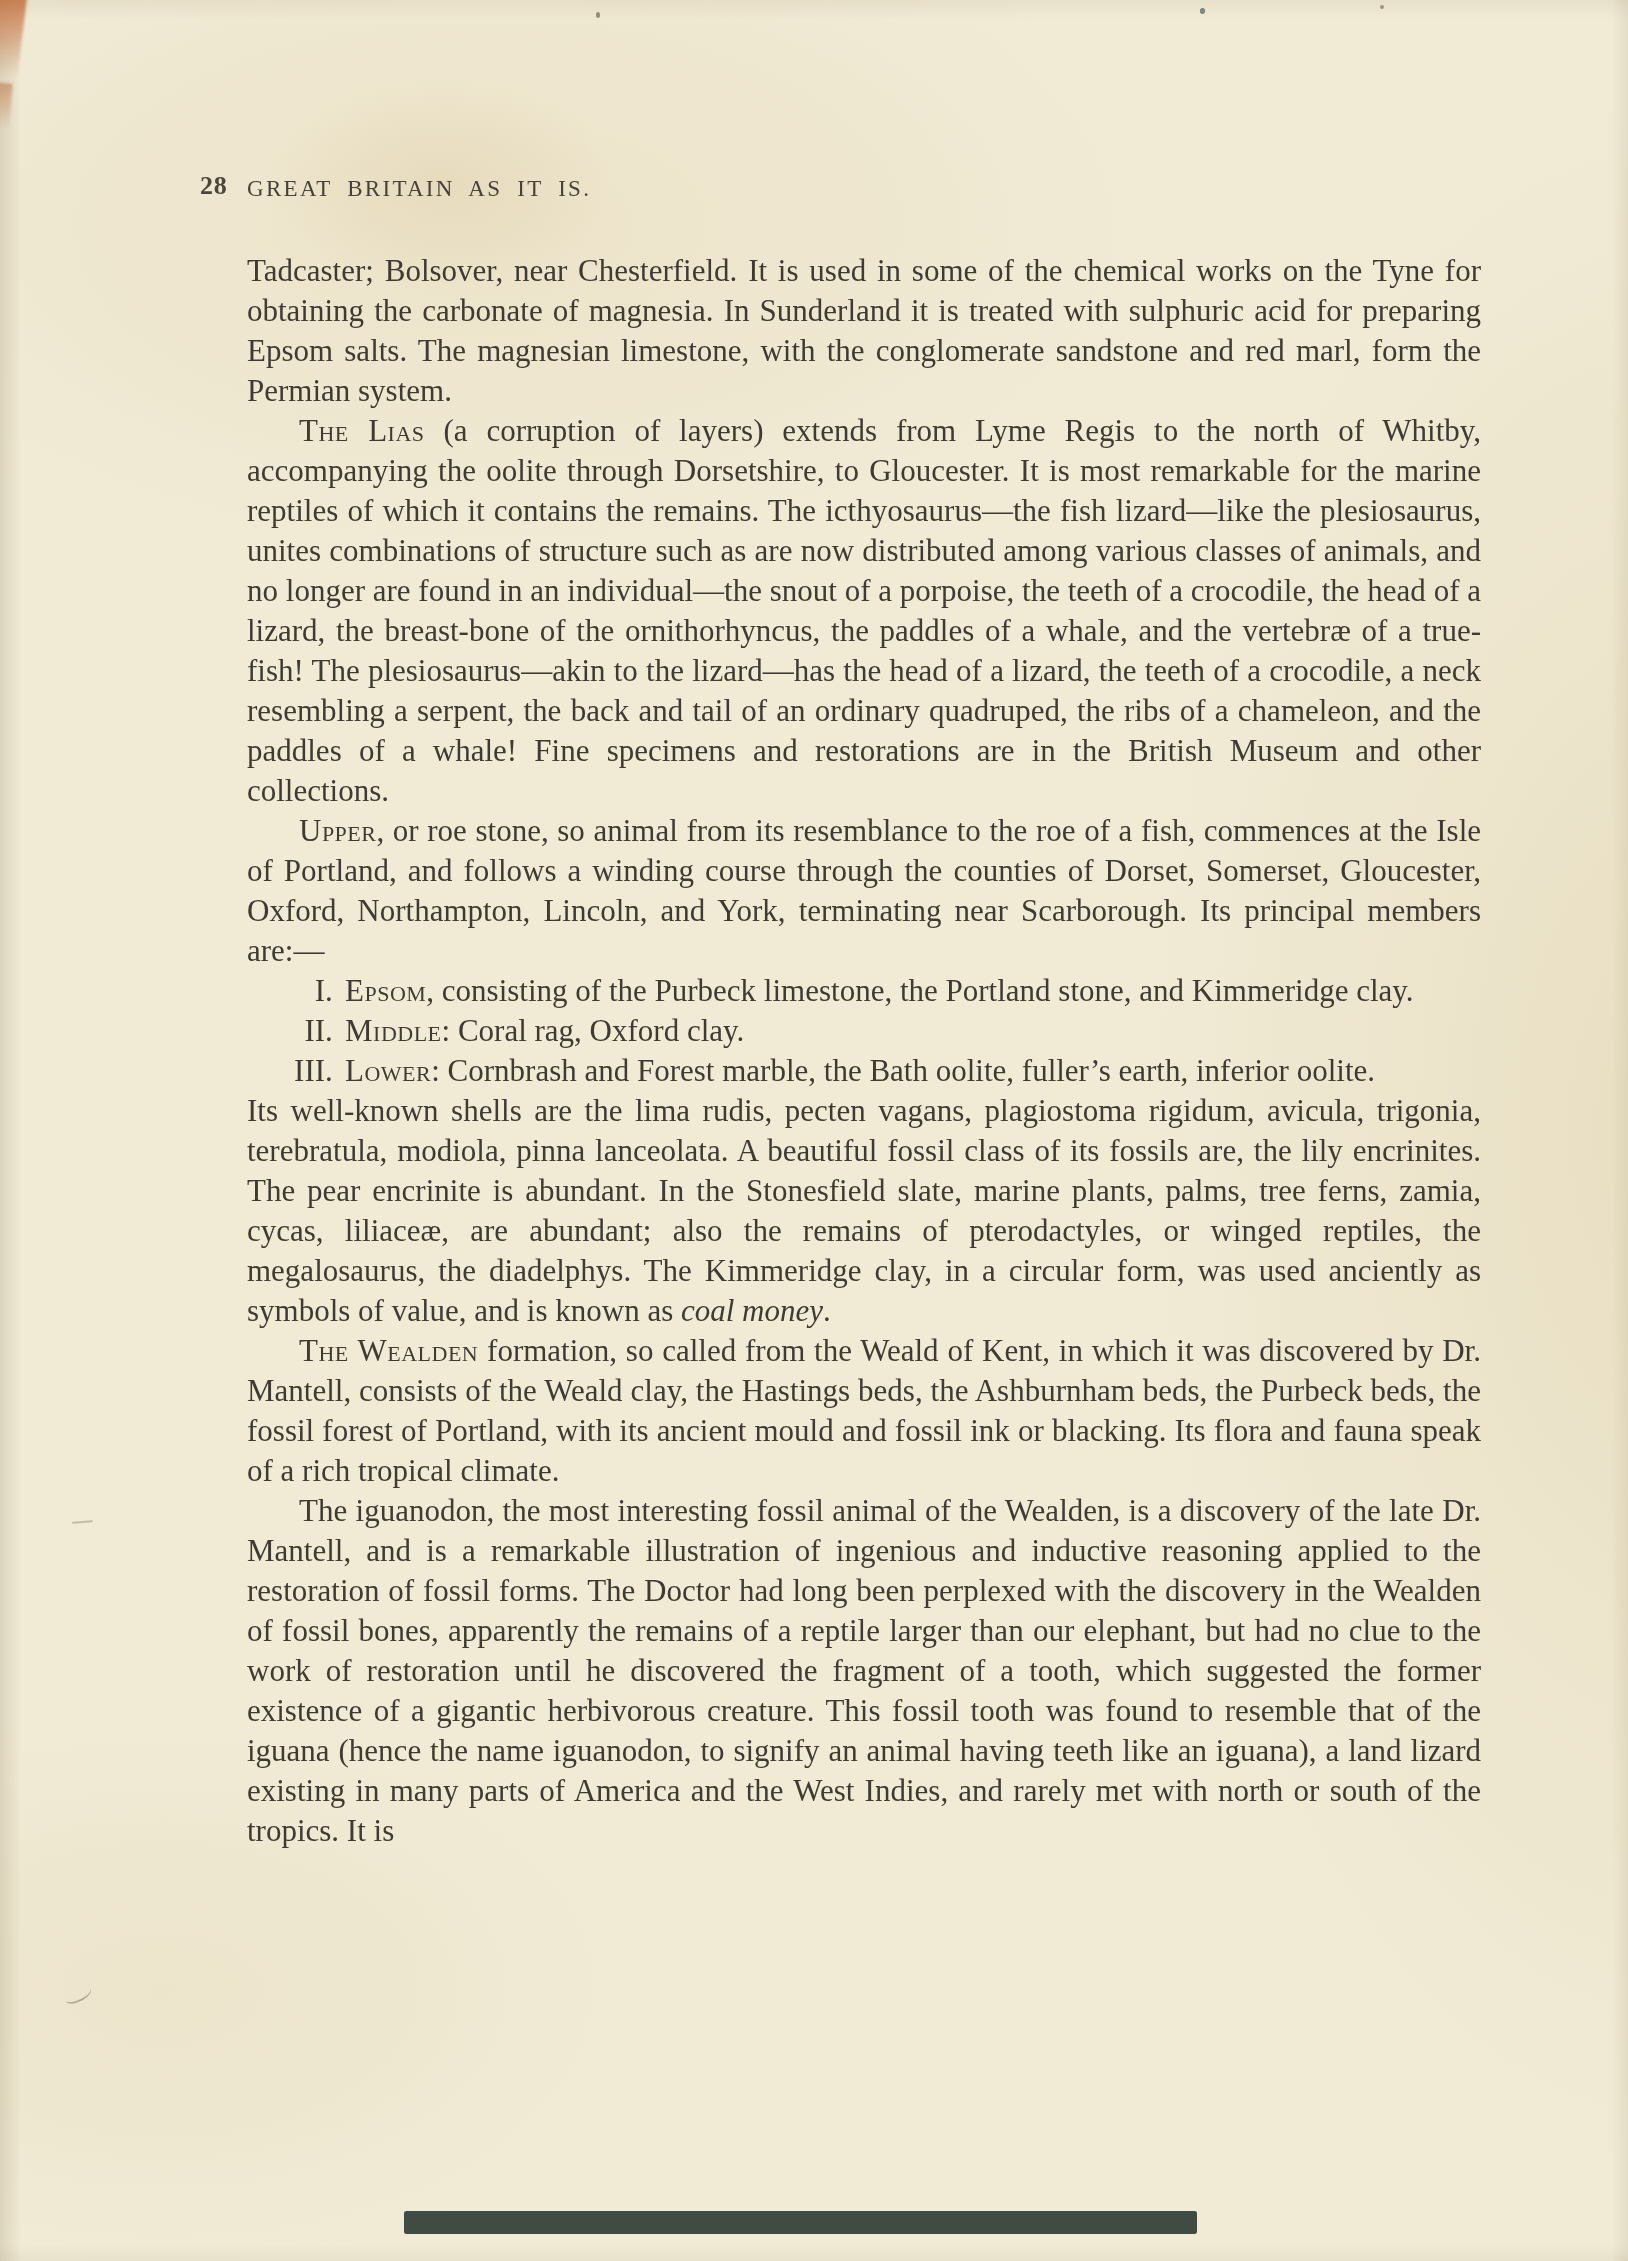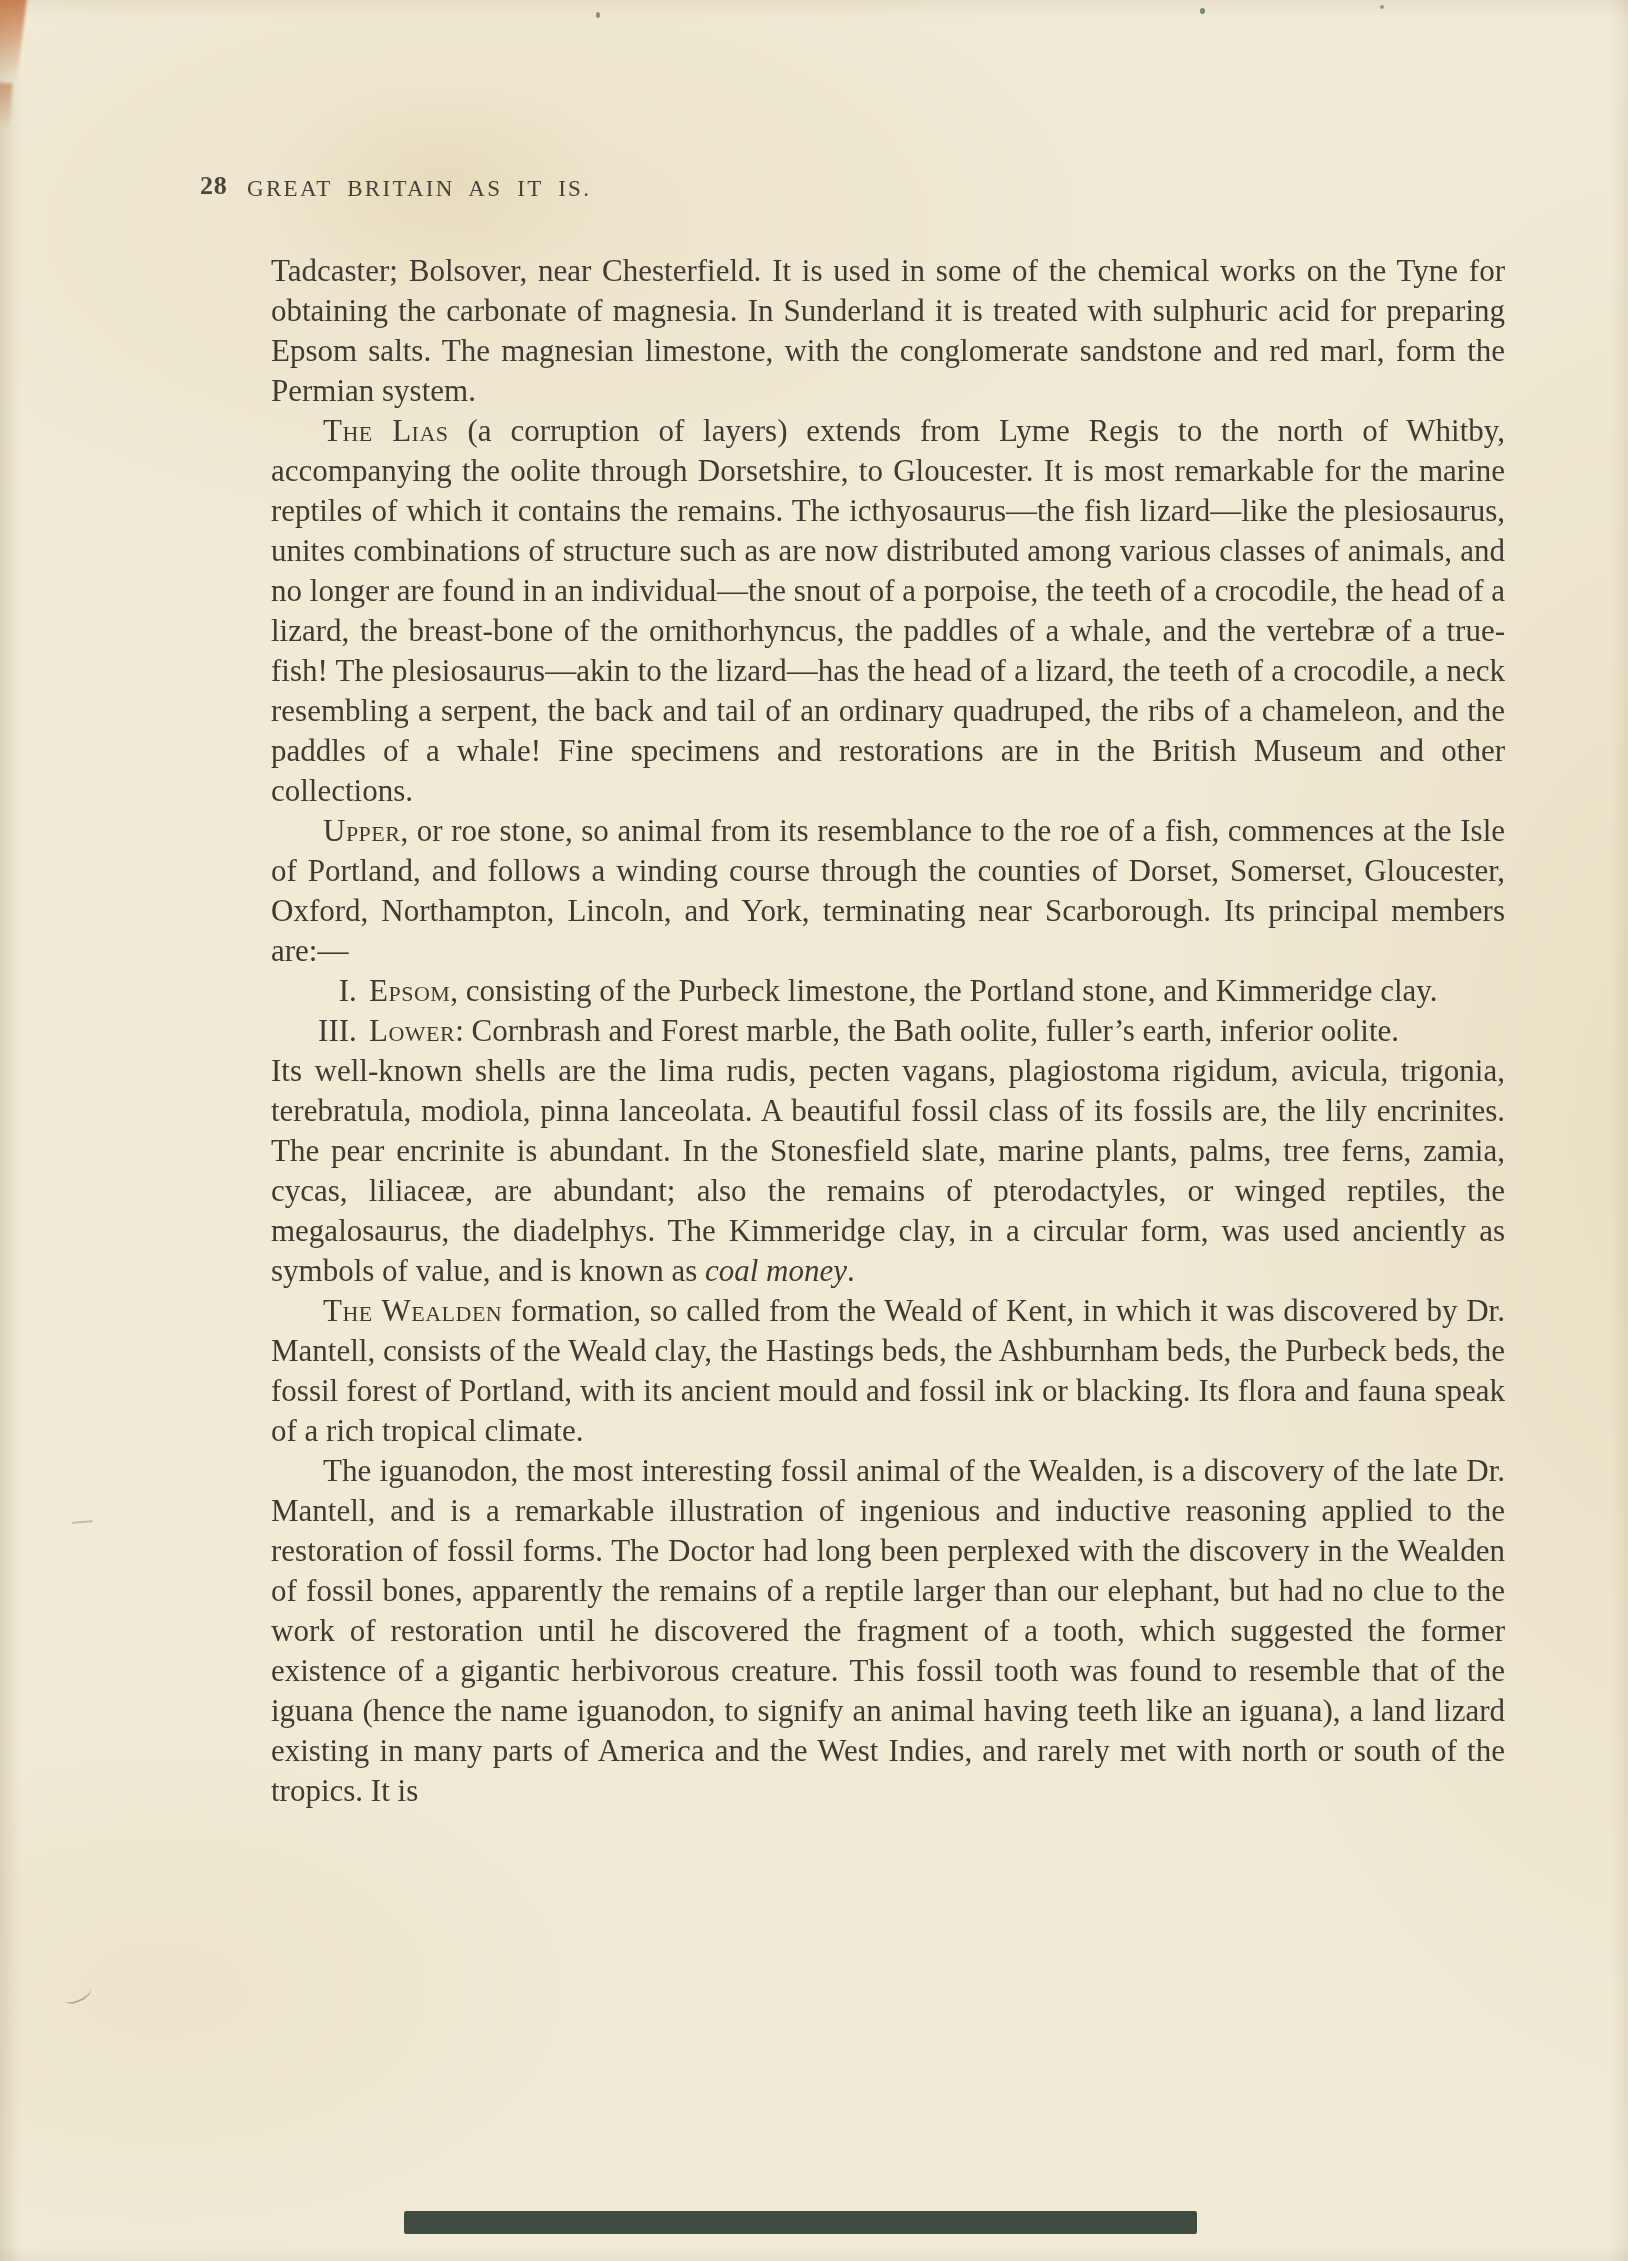--- a/index.html
+++ b/index.html
@@ -24,21 +24,21 @@
     position:absolute;left:200px;top:171px;
     font-size:26px;color:#4b463c;letter-spacing:0.8px;font-weight:bold;
   }
   .running-title{
     position:absolute;left:247px;top:176px;width:1234px;
     font-size:23px;letter-spacing:2.3px;word-spacing:6.9px;
     color:#474238;
   }
   .text-column{
     position:absolute;left:247px;top:251px;width:1234px;
-    font-size:31px;line-height:40px;text-align:justify;margin-left:24px;
+    font-size:31px;line-height:40px;text-align:justify;
   }
   .para{margin:0;}
   .para.indent{text-indent:52px;}
   .seg.smallcaps{font-variant:small-caps;letter-spacing:0.5px;}
   .seg.italic{font-style:italic;}
   .seg.normal{}
   .list-item{display:flex;}
   .numeral{flex:0 0 98px;text-align:right;padding-right:12.2px;box-sizing:border-box;}
   .li-text{flex:1;padding-left:60px;text-indent:-60px;text-align:justify;}
 
@@ -87,20 +87,24 @@
 
   <div class="text-column">
       <p class="para"><span class="seg normal">Tadcaster; Bolsover, near Chesterfield. It is used in some of the chemical works on the Tyne for obtaining the carbonate of magnesia. In Sunderland it is treated with sulphuric acid for preparing Epsom salts. The magnesian limestone, with the conglomerate sandstone and red marl, form the Permian system.</span></p>
       <p class="para indent"><span class="seg smallcaps">The Lias</span><span class="seg normal"> (a corruption of layers) extends from Lyme Regis to the north of Whitby, accompanying the oolite through Dorsetshire, to Gloucester. It is most remarkable for the marine reptiles of which it contains the remains. The icthyosaurus—the fish lizard—like the plesiosaurus, unites combinations of structure such as are now distributed among various classes of animals, and no longer are found in an individual—the snout of a porpoise, the teeth of a crocodile, the head of a lizard, the breast-bone of the ornithorhyncus, the paddles of a whale, and the vertebræ of a true-fish! The plesiosaurus—akin to the lizard—has the head of a lizard, the teeth of a crocodile, a neck resembling a serpent, the back and tail of an ordinary quadruped, the ribs of a chameleon, and the paddles of a whale! Fine specimens and restorations are in the British Museum and other collections.</span></p>
       <p class="para indent"><span class="seg smallcaps">Upper</span><span class="seg normal">, or roe stone, so animal from its resemblance to the roe of a fish, commences at the Isle of Portland, and follows a winding course through the counties of Dorset, Somerset, Gloucester, Oxford, Northampton, Lincoln, and York, terminating near Scarborough. Its principal members are:—</span></p>
       <div class="list-item">
         <span class="numeral">I.</span>
         <div class="li-text"><span class="seg smallcaps">Epsom</span><span class="seg normal">, consisting of the Purbeck limestone, the Portland stone, and Kimmeridge clay.</span></div>
       </div>
       <div class="list-item">
+        <span class="numeral">II.</span>
+        <div class="li-text"><span class="seg smallcaps">Middle</span><span class="seg normal">: Coral rag, Oxford clay.</span></div>
+      </div>
+      <div class="list-item">
         <span class="numeral">III.</span>
         <div class="li-text"><span class="seg smallcaps">Lower</span><span class="seg normal">: Cornbrash and Forest marble, the Bath oolite, fuller’s earth, inferior oolite.</span></div>
       </div>
       <p class="para"><span class="seg normal">Its well-known shells are the lima rudis, pecten vagans, plagiostoma rigidum, avicula, trigonia, terebratula, modiola, pinna lanceolata. A beautiful fossil class of its fossils are, the lily encrinites. The pear encrinite is abundant. In the Stonesfield slate, marine plants, palms, tree ferns, zamia, cycas, liliaceæ, are abundant; also the remains of pterodactyles, or winged reptiles, the megalosaurus, the diadelphys. The Kimmeridge clay, in a circular form, was used anciently as symbols of value, and is known as </span><span class="seg italic">coal money</span><span class="seg normal">.</span></p>
       <p class="para indent"><span class="seg smallcaps">The Wealden</span><span class="seg normal"> formation, so called from the Weald of Kent, in which it was discovered by Dr. Mantell, consists of the Weald clay, the Hastings beds, the Ashburnham beds, the Purbeck beds, the fossil forest of Portland, with its ancient mould and fossil ink or blacking. Its flora and fauna speak of a rich tropical climate.</span></p>
       <p class="para indent"><span class="seg normal">The iguanodon, the most interesting fossil animal of the Wealden, is a discovery of the late Dr. Mantell, and is a remarkable illustration of ingenious and inductive reasoning applied to the restoration of fossil forms. The Doctor had long been perplexed with the discovery in the Wealden of fossil bones, apparently the remains of a reptile larger than our elephant, but had no clue to the work of restoration until he discovered the fragment of a tooth, which suggested the former existence of a gigantic herbivorous creature. This fossil tooth was found to resemble that of the iguana (hence the name iguanodon, to signify an animal having teeth like an iguana), a land lizard existing in many parts of America and the West Indies, and rarely met with north or south of the tropics. It is</span></p>
     </div>
 
   <div class="pencil-dash"></div>
   <div class="pencil-squiggle"></div>

